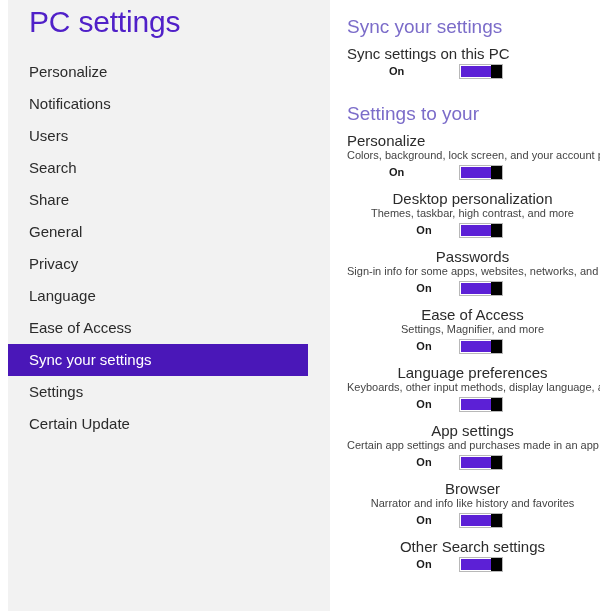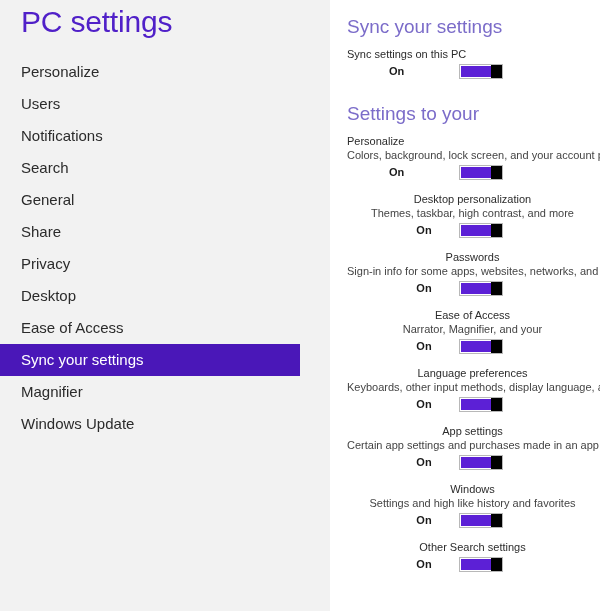--- a/index.html
+++ b/index.html
@@ -17,21 +17,21 @@
   #app {
     position: relative;
     width: 600px;
     height: 611px;
     background: #ffffff;
   }
 
   
   #nav-pane {
     position: absolute;
-    left: 0;
+    left: 8px;
     top: 0;
     width: 330px;
     height: 611px;
     background: #f2f2f2;
   }
   #page-title {
     position: absolute;
     left: 21px;
     top: 5px;
     font-size: 30px;
@@ -85,21 +85,21 @@
     letter-spacing: 0px;
     white-space: nowrap;
   }
   #heading-sync-your-settings { margin-top: 16px; }
   #heading-settings-to-sync   { margin-top: 23px; }
 
   .setting-block { margin-top: 9px; }
   .setting-block.tight { margin-top: 11px; text-align: center; }
 
   .setting-name {
-    font-size: 11px;
+    font-size: 15px;
     color: #2b2b2b;
     line-height: 14px;
     white-space: nowrap;
   }
   .setting-desc {
     font-size: 11px;
     color: #444444;
     line-height: 14px;
     white-space: nowrap;
   }
@@ -149,31 +149,31 @@
 <body>
 
 <div id="app">
 
   <div id="nav-pane">
 
     <div id="page-title">PC settings</div>
 
     <div id="nav-list">
         <div class="nav-item">Personalize</div>
+        <div class="nav-item">Notifications</div>
         <div class="nav-item">Users</div>
-        <div class="nav-item">Notifications</div>
         <div class="nav-item">Search</div>
+        <div class="nav-item">Share</div>
         <div class="nav-item">General</div>
-        <div class="nav-item">Share</div>
         <div class="nav-item">Privacy</div>
-        <div class="nav-item">Desktop</div>
+        <div class="nav-item">Language</div>
         <div class="nav-item">Ease of Access</div>
         <div class="nav-item selected">Sync your settings</div>
-        <div class="nav-item">Magnifier</div>
-        <div class="nav-item">Windows Update</div>
+        <div class="nav-item">Settings</div>
+        <div class="nav-item">Certain Update</div>
       </div>
   </div>
 
   <div id="content-pane">
     <div class="content-inner">
 
       <div class="section-heading" id="heading-sync-your-settings">Sync your settings</div>
 
       <div class="setting-block">
         <div class="setting-name">Sync settings on this PC</div>
@@ -217,21 +217,21 @@
             <div class="toggle-row">
               <div class="toggle-state">On</div>
               <div class="toggle">
                 <div class="track"></div>
                 <div class="thumb"></div>
               </div>
             </div>
           </div>
           <div class="setting-block tight">
             <div class="setting-name">Ease of Access</div>
-            <div class="setting-desc">Narrator, Magnifier, and your</div>
+            <div class="setting-desc">Settings, Magnifier, and more</div>
             <div class="toggle-row">
               <div class="toggle-state">On</div>
               <div class="toggle">
                 <div class="track"></div>
                 <div class="thumb"></div>
               </div>
             </div>
           </div>
           <div class="setting-block tight">
             <div class="setting-name">Language preferences</div>
@@ -249,22 +249,22 @@
             <div class="setting-desc">Certain app settings and purchases made in an app</div>
             <div class="toggle-row">
               <div class="toggle-state">On</div>
               <div class="toggle">
                 <div class="track"></div>
                 <div class="thumb"></div>
               </div>
             </div>
           </div>
           <div class="setting-block tight">
-            <div class="setting-name">Windows</div>
-            <div class="setting-desc">Settings and high like history and favorites</div>
+            <div class="setting-name">Browser</div>
+            <div class="setting-desc">Narrator and info like history and favorites</div>
             <div class="toggle-row">
               <div class="toggle-state">On</div>
               <div class="toggle">
                 <div class="track"></div>
                 <div class="thumb"></div>
               </div>
             </div>
           </div>
           <div class="setting-block tight">
             <div class="setting-name">Other Search settings</div>

